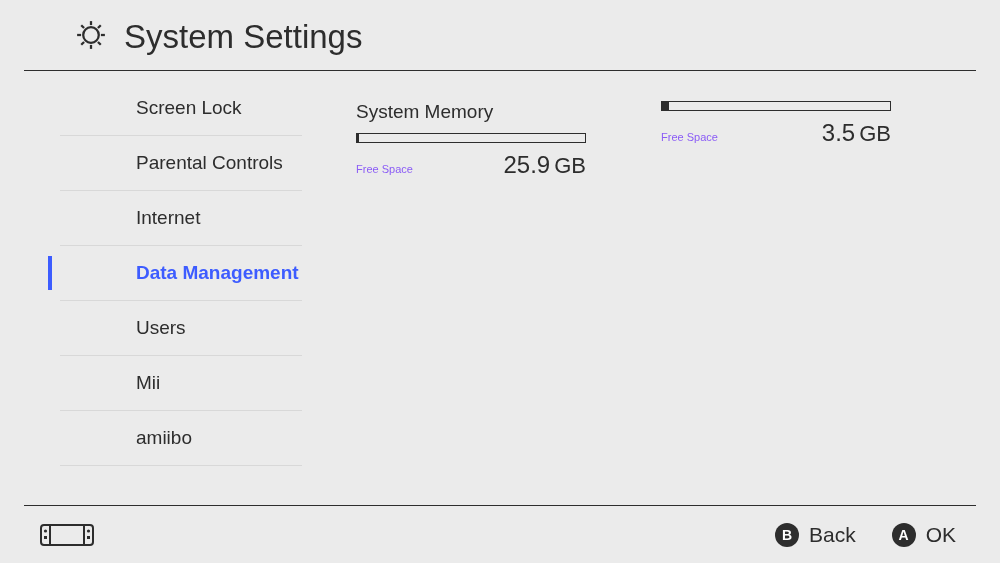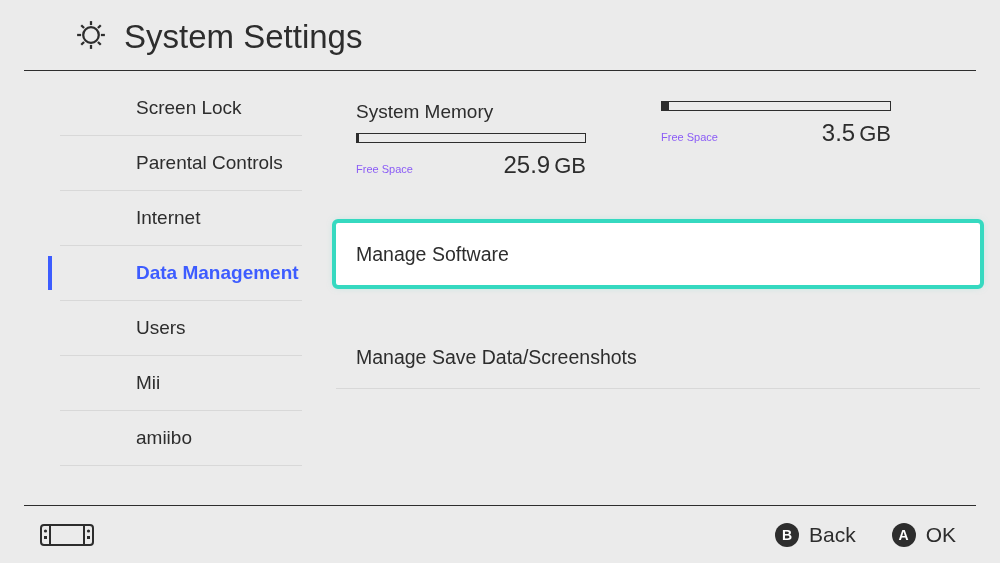--- a/index.html
+++ b/index.html
@@ -202,29 +202,20 @@
         <div class="storage-info">
           <span class="free-label">Free Space</span>
           <span class="free-val">
             <span>3.5</span>
             <span class="free-unit">GB</span>
           </span>
         </div>
       </div>
     </div>
 
-    <div class="options">
-      <div class="option-item highlighted">
-        <span>Manage Software</span>
-      </div>
-      <div class="spacer"></div>
-      <div class="option-item">
-        <span>Manage Save Data/Screenshots</span>
-      </div>
-    </div>
   </div>
 </div>
 
 <div class="footer">
   <div class="footer-left">
     <svg width="54" height="24" viewBox="0 0 54 24">
       <rect x="1" y="2" width="52" height="20" rx="3" fill="none" stroke="#2d2d2d" stroke-width="2"></rect>
       <rect x="10" y="2" width="34" height="20" fill="none" stroke="#2d2d2d" stroke-width="2"></rect>
       <circle cx="5.5" cy="8" r="1.6" fill="#2d2d2d"></circle>
       <circle cx="48.5" cy="8" r="1.6" fill="#2d2d2d"></circle>

